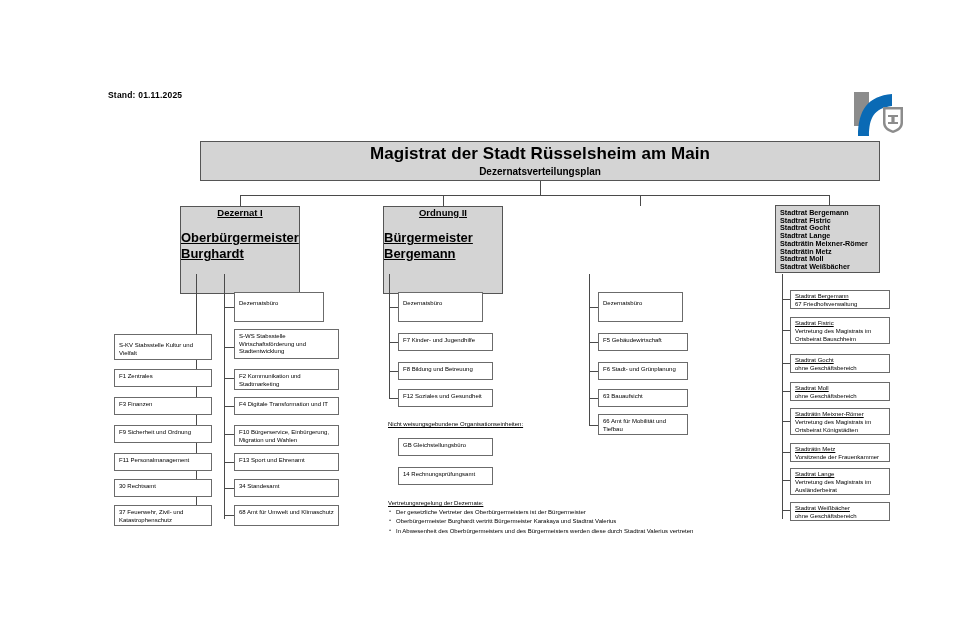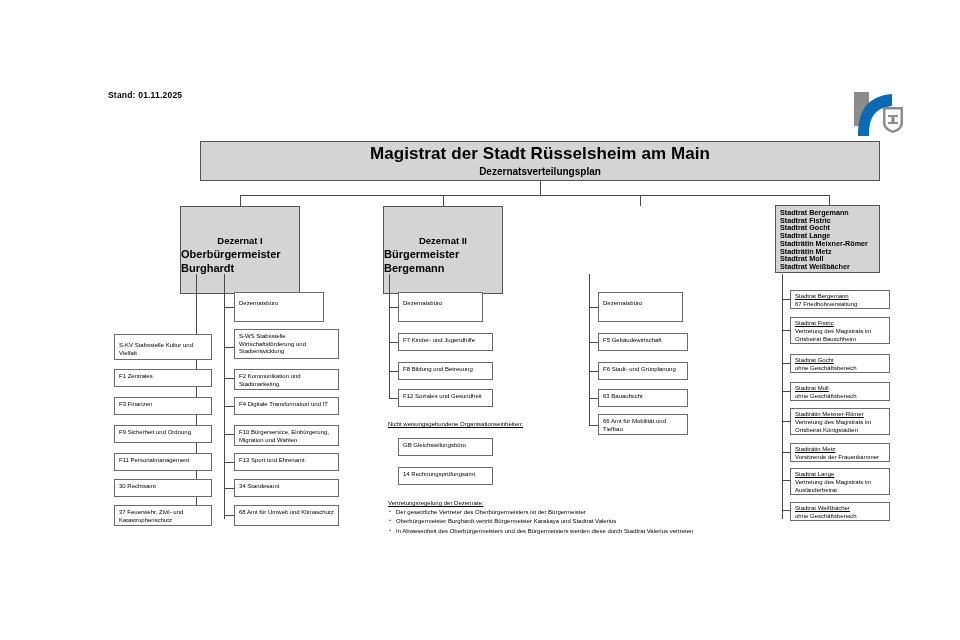--- a/index.html
+++ b/index.html
@@ -37,24 +37,24 @@
     left:200px;top:141px;width:680px;height:40px;
     background:#d4d4d4;border:1px solid #555;
     display:flex;flex-direction:column;align-items:center;justify-content:center;
   }
   .title-main{font-size:17px;font-weight:bold;letter-spacing:.1px;line-height:1.1;}
   .title-sub{font-size:10px;font-weight:bold;margin-top:2px;}
 
   .dez{
     width:120px;height:88px;
     display:flex;flex-direction:column;align-items:center;justify-content:flex-start;
-    padding-top:28px;box-sizing:border-box;
+    padding-top:0;box-sizing:border-box;text-decoration:underline;
   }
   .dez-t1{font-size:9.5px;font-weight:bold;line-height:1.25;}
-  .dez-t2{font-size:11px;font-weight:bold;line-height:1.25;margin-top:1px;}
+  .dez-t2{font-size:13px;font-weight:bold;line-height:1.25;margin-top:11px;}
 
   .stadtrat-head{
     left:775px;top:205px;width:105px;height:68px;
     background:#d4d4d4;border:1px solid #555;
     padding:3px 0 0 4px;box-sizing:border-box;
   }
   .stadtrat-head div{font-size:7.2px;font-weight:bold;line-height:1.07;}
 
   
   .unit{
@@ -111,21 +111,21 @@
   <div class="ln lnv" style="left:240px;top:195px;height:11px;"></div>
   <div class="ln lnv" style="left:443px;top:195px;height:11px;"></div>
   <div class="ln lnv" style="left:640px;top:195px;height:11px;"></div>
   <div class="ln lnv" style="left:829px;top:195px;height:11px;"></div>
 
   <div class="box gray dez" style="left:180px;top:206px;">
     <div class="dez-t1">Dezernat I</div>
     <div class="dez-t2">Oberbürgermeister Burghardt</div>
   </div>
   <div class="box gray dez" style="left:383px;top:206px;">
-    <div class="dez-t1">Dezernat II</div>
+    <div class="dez-t1">Ordnung II</div>
     <div class="dez-t2">Bürgermeister Bergemann</div>
   </div>
 
   <div class="box stadtrat-head">
     <div>Stadtrat Bergemann</div>
     <div>Stadtrat Fistric</div>
     <div>Stadtrat Gocht</div>
     <div>Stadtrat Lange</div>
     <div>Stadträtin Meixner-Römer</div>
     <div>Stadträtin Metz</div>

